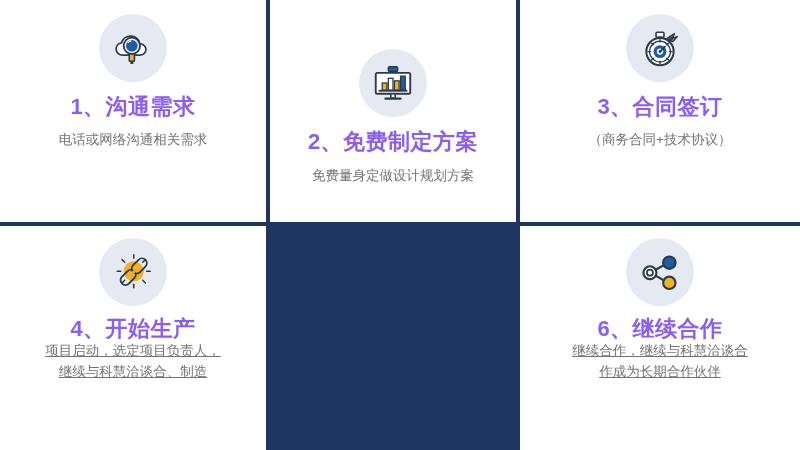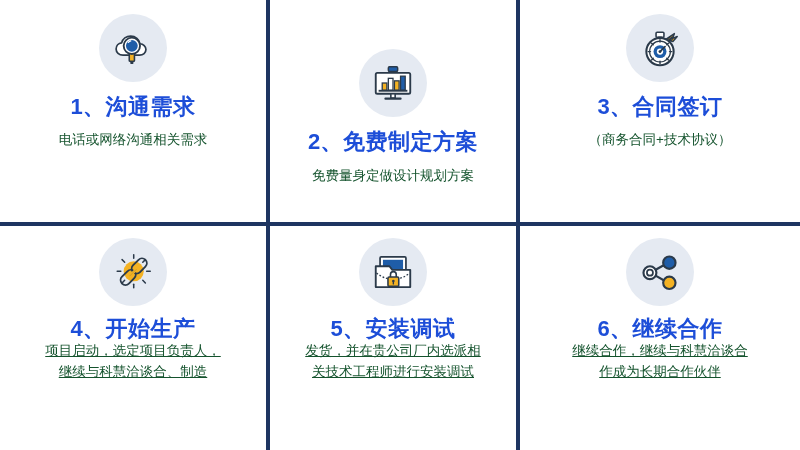--- a/index.html
+++ b/index.html
@@ -44,30 +44,30 @@
     background:#e5eaf2;
     display:flex; align-items:center; justify-content:center;
     flex:0 0 auto;
   }
   .icon-wrap svg { display:block; }
 
   .cell-title {
     margin-top:12px;
     font-size:22px;
     font-weight:bold;
-    color:#1d4ed8;
+    color:#8b5cf6;
     letter-spacing:0.5px;
     line-height:1.15;
     text-align:center;
     white-space:nowrap;
   }
   .cell-desc {
     margin-top:11px;
     font-size:13.5px;
-    color:#14532d;
+    color:#737373;
     line-height:1.55;
     text-align:center;
     padding:0 10px;
   }
   .cell-desc .line { display:block; white-space:nowrap; }
 
   
   .row2 { padding-top:12px; }
   .row2 .cell-title { margin-top:10px; }
   .row2 .cell-desc { margin-top:0;text-decoration:underline; }
@@ -179,39 +179,20 @@
       </div>
       <div class="cell-title">4、开始生产</div>
       <div class="cell-desc">
         <span class="line">项目启动，选定项目负责人，</span>
         <span class="line">继续与科慧洽谈合、制造</span>
       </div>
     </div>
 
     <div class="vline" style="grid-column:2;grid-row:3;"></div>
 
-    <div class="cell row2" style="grid-column:3;grid-row:3;">
-      <div class="icon-wrap">
-        <svg width="46" height="46" viewBox="0 0 64 64">
-          <rect x="14" y="11" width="36" height="20" rx="1.6" fill="#ffffff" stroke="#2b3a4a" stroke-width="2.4"></rect>
-          <rect x="18" y="15" width="28" height="16" fill="#1f5da8"></rect>
-          <path d="M8 24h19l4 5h25v24H8z" fill="#ffffff" stroke="#2b3a4a" stroke-width="2.6" stroke-linejoin="round"></path>
-          <path d="M9 33.5c8 6 14.5 8.5 23 8.5s16-2.5 23-8.5" fill="none" stroke="#2b3a4a" stroke-width="1.8" stroke-dasharray="2.5 2.5"></path>
-          <rect x="25" y="39" width="15" height="13" rx="1.6" fill="#f4b223" stroke="#2b3a4a" stroke-width="2.2"></rect>
-          <path d="M28.5 39v-3.5a4 4 0 0 1 8 0V39" fill="none" stroke="#2b3a4a" stroke-width="2.2"></path>
-          <circle cx="32.5" cy="44.5" r="1.8" fill="#2b3a4a"></circle>
-          <path d="M32.5 45.6v3" stroke="#2b3a4a" stroke-width="1.9" stroke-linecap="round"></path>
-        </svg>
-      </div>
-      <div class="cell-title">5、安装调试</div>
-      <div class="cell-desc">
-        <span class="line">发货，并在贵公司厂内选派相</span>
-        <span class="line">关技术工程师进行安装调试</span>
-      </div>
-    </div>
 
     <div class="vline" style="grid-column:4;grid-row:3;"></div>
 
     <div class="cell row2" style="grid-column:5;grid-row:3;">
       <div class="icon-wrap">
         <svg width="46" height="46" viewBox="0 0 64 64">
           <g stroke="#2b3a4a" stroke-width="3" stroke-linecap="round">
             <path d="M24 30l15-8.5"></path>
             <path d="M24 36l15 8.5"></path>
           </g>

